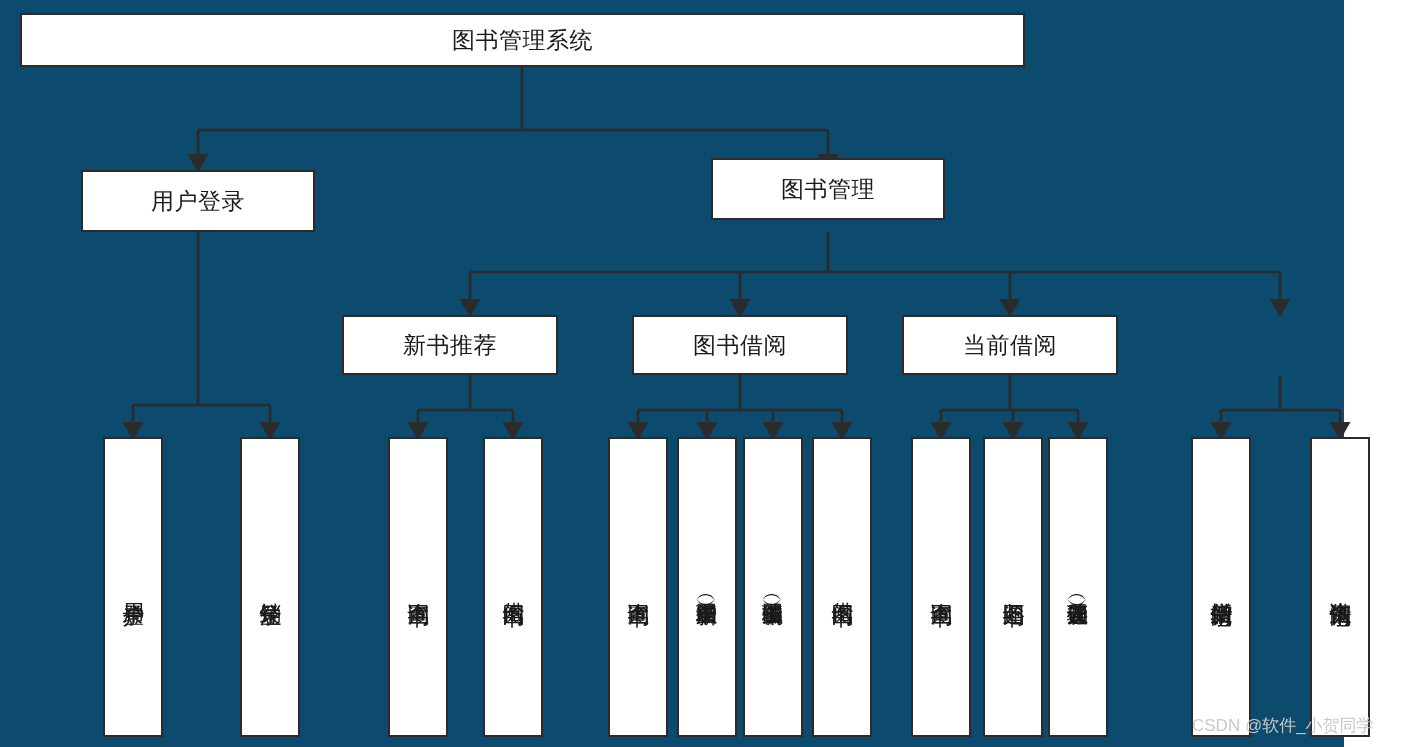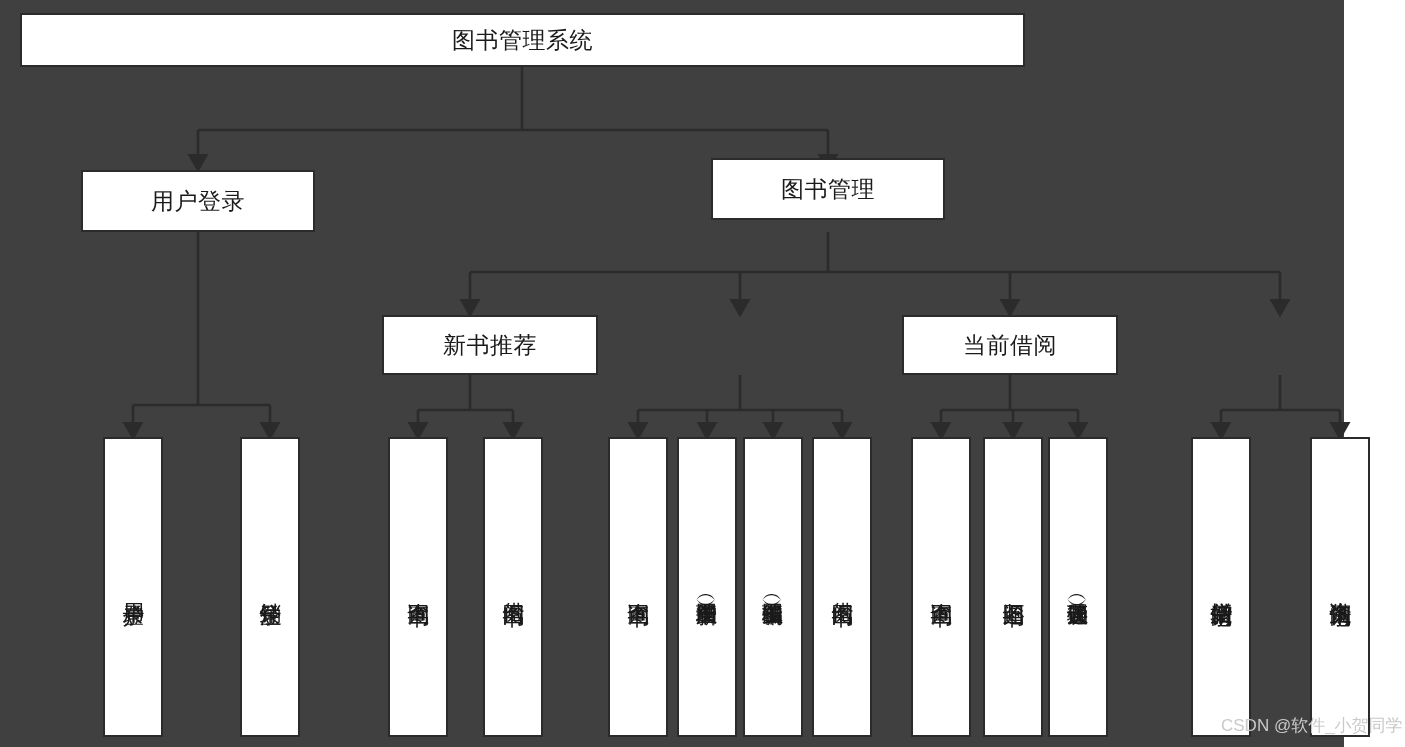--- a/index.html
+++ b/index.html
@@ -10,21 +10,21 @@
   body {
     width: 1405px;
     height: 747px;
     overflow: hidden;
     font-family: "Liberation Sans", "DejaVu Sans", sans-serif;
   }
   #diagram-root {
     position: relative;
     width: 1344px;
     height: 747px;
-    background: #404040;
+    background: #0c4a6e;
   }
   svg.diagram-canvas {
     position: absolute;
     left: 0;
     top: 0;
     width: 1405px;
     height: 747px;
   }
   .node-box {
     position: absolute;
@@ -66,21 +66,20 @@
     letter-spacing: 0px;
   }
   .watermark {
     position: absolute;
     left: 1192px;
     top: 714px;
     font-size: 17px;
     color: #c9c9c9;
     white-space: nowrap;
     user-select: none;
-    margin-left: 29px;
   }
 </style>
 </head>
 <body>
 
 <div id="diagram-root">
 
   <svg class="diagram-canvas" viewBox="0 0 1405 747" aria-hidden="true">
     <defs>
       <marker id="arrowhead" markerWidth="9" markerHeight="9" refX="3.2" refY="4.5" orient="auto" markerUnits="strokeWidth">
@@ -150,22 +149,25 @@
     <span class="node-label-h">图书管理系统</span>
   </div>
 
   <div class="node-box" style="left:81px; top:170px; width:234px; height:62px;">
     <span class="node-label-h">用户登录</span>
   </div>
   <div class="node-box" style="left:711px; top:158px; width:234px; height:62px;">
     <span class="node-label-h">图书管理</span>
   </div>
 
-  <div class="node-box" style="left:382px; top:315px; width:216px; height:60px;">
+  <div class="node-box" style="left:342px; top:315px; width:216px; height:60px;">
     <span class="node-label-h">新书推荐</span>
+  </div>
+  <div class="node-box" style="left:632px; top:315px; width:216px; height:60px;">
+    <span class="node-label-h">图书借阅</span>
   </div>
   <div class="node-box" style="left:902px; top:315px; width:216px; height:60px;">
     <span class="node-label-h">当前借阅</span>
   </div>
 
   <div class="node-box leaf" style="left:103px; top:437px; width:60px; height:300px;">
     <span class="node-label-v">用户登录</span>
   </div>
   <div class="node-box leaf" style="left:240px; top:437px; width:60px; height:300px;">
     <span class="node-label-v">注销登录</span>

